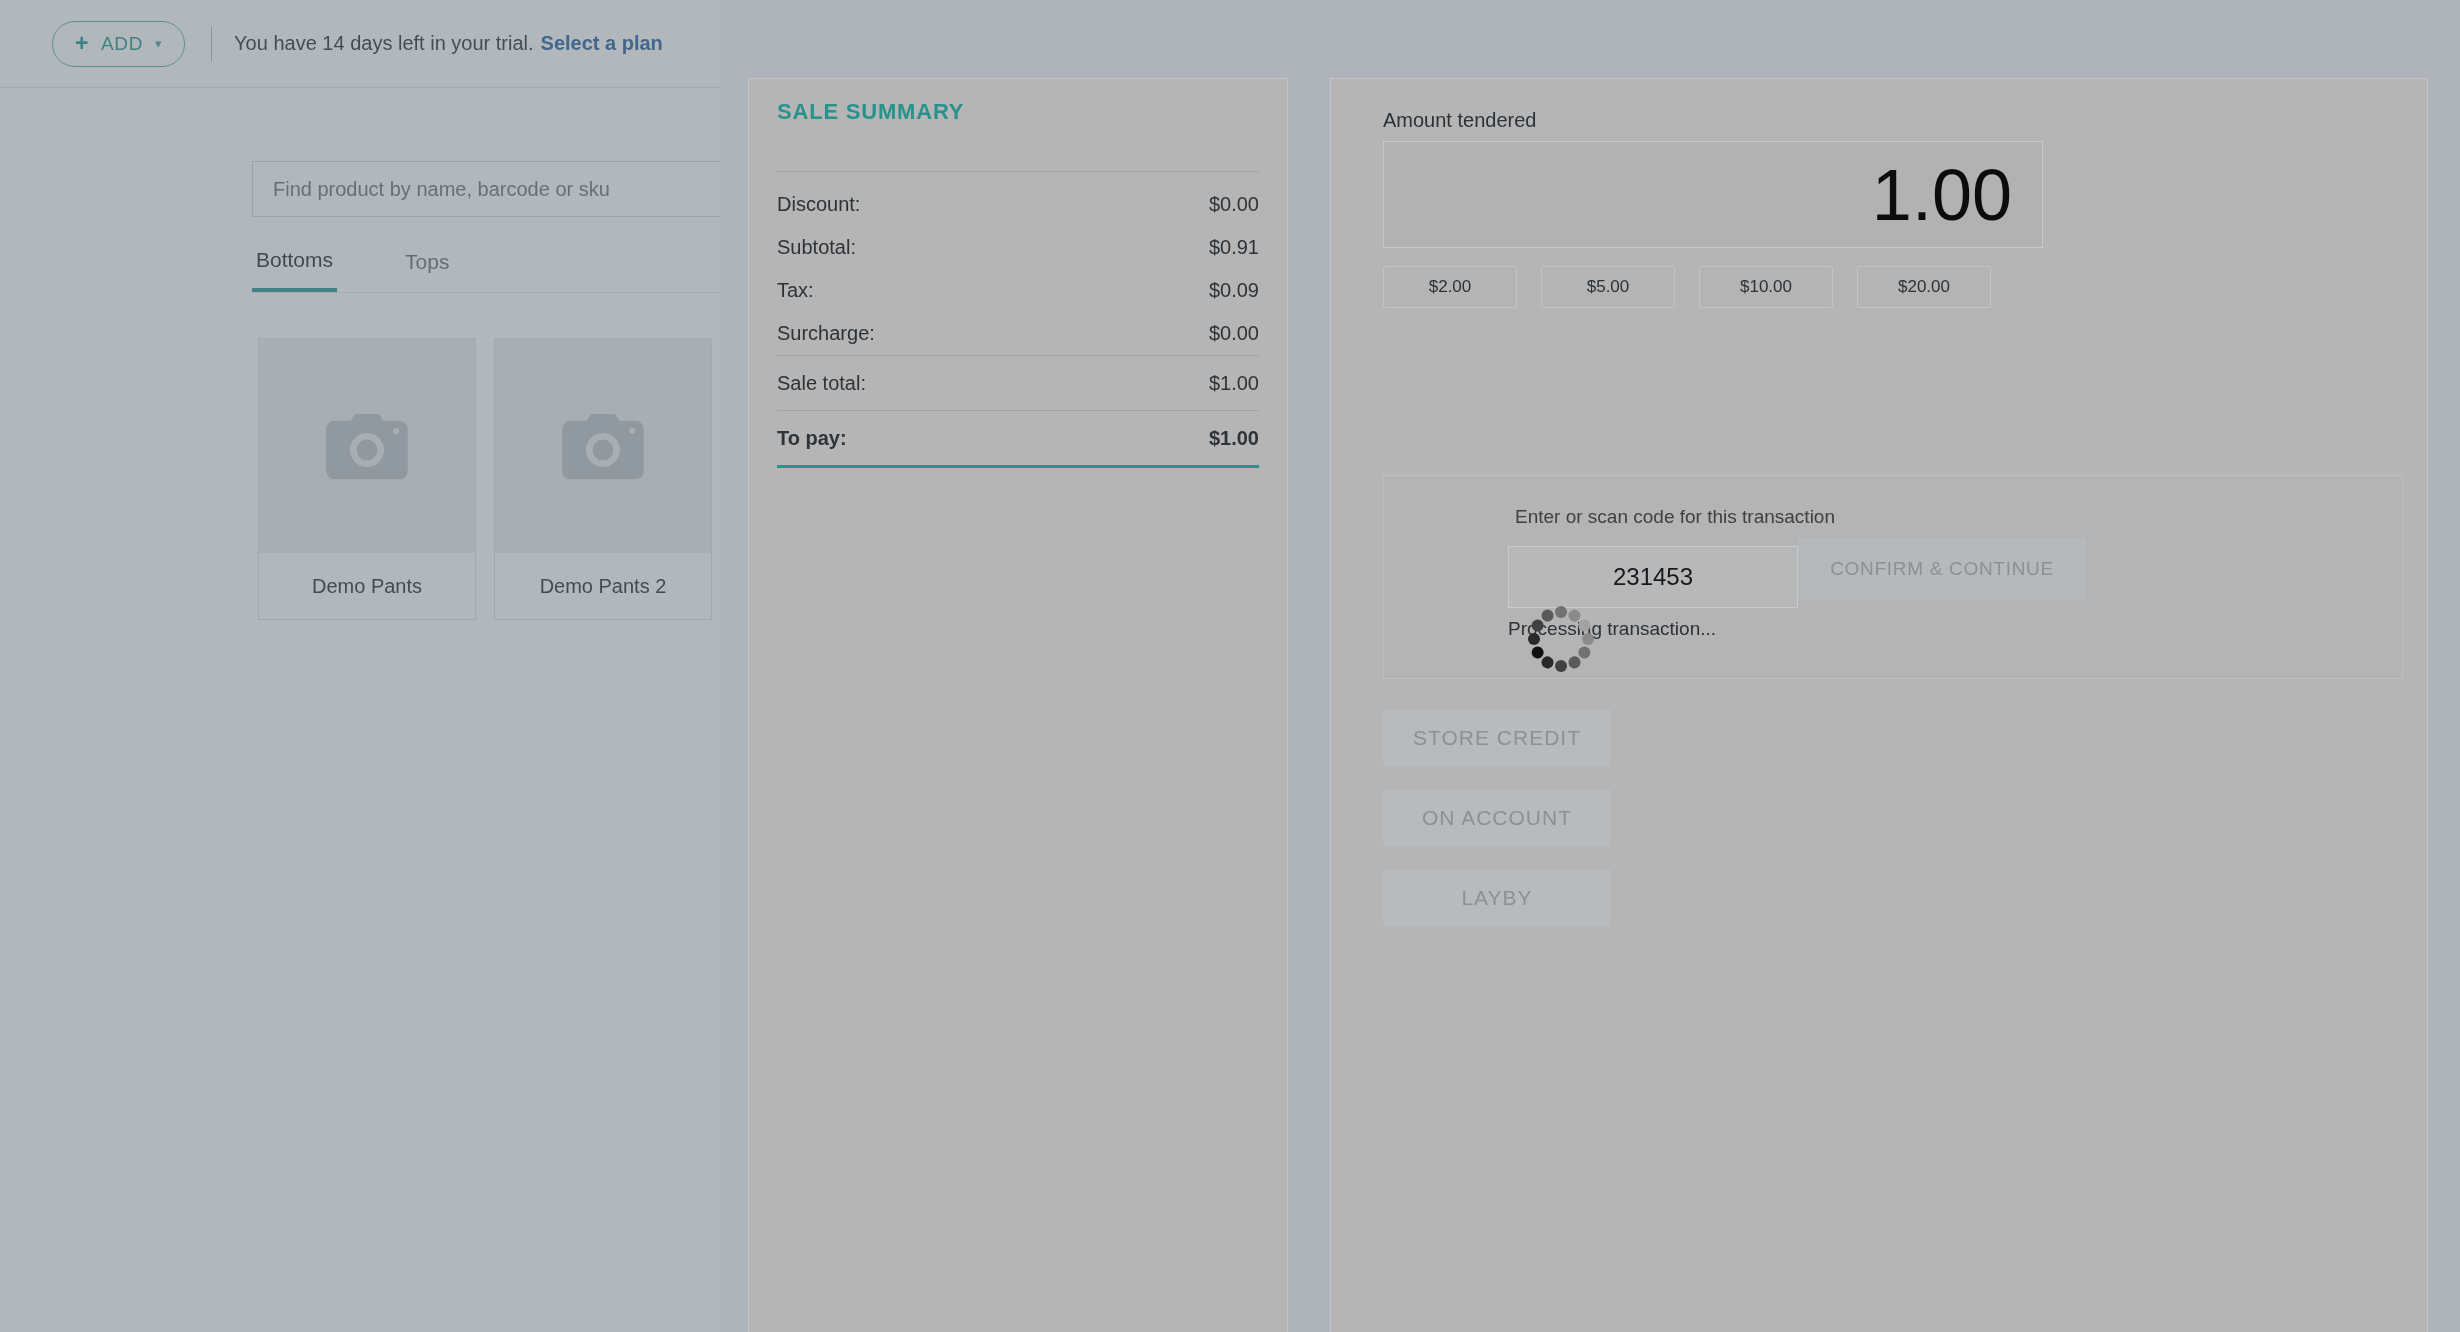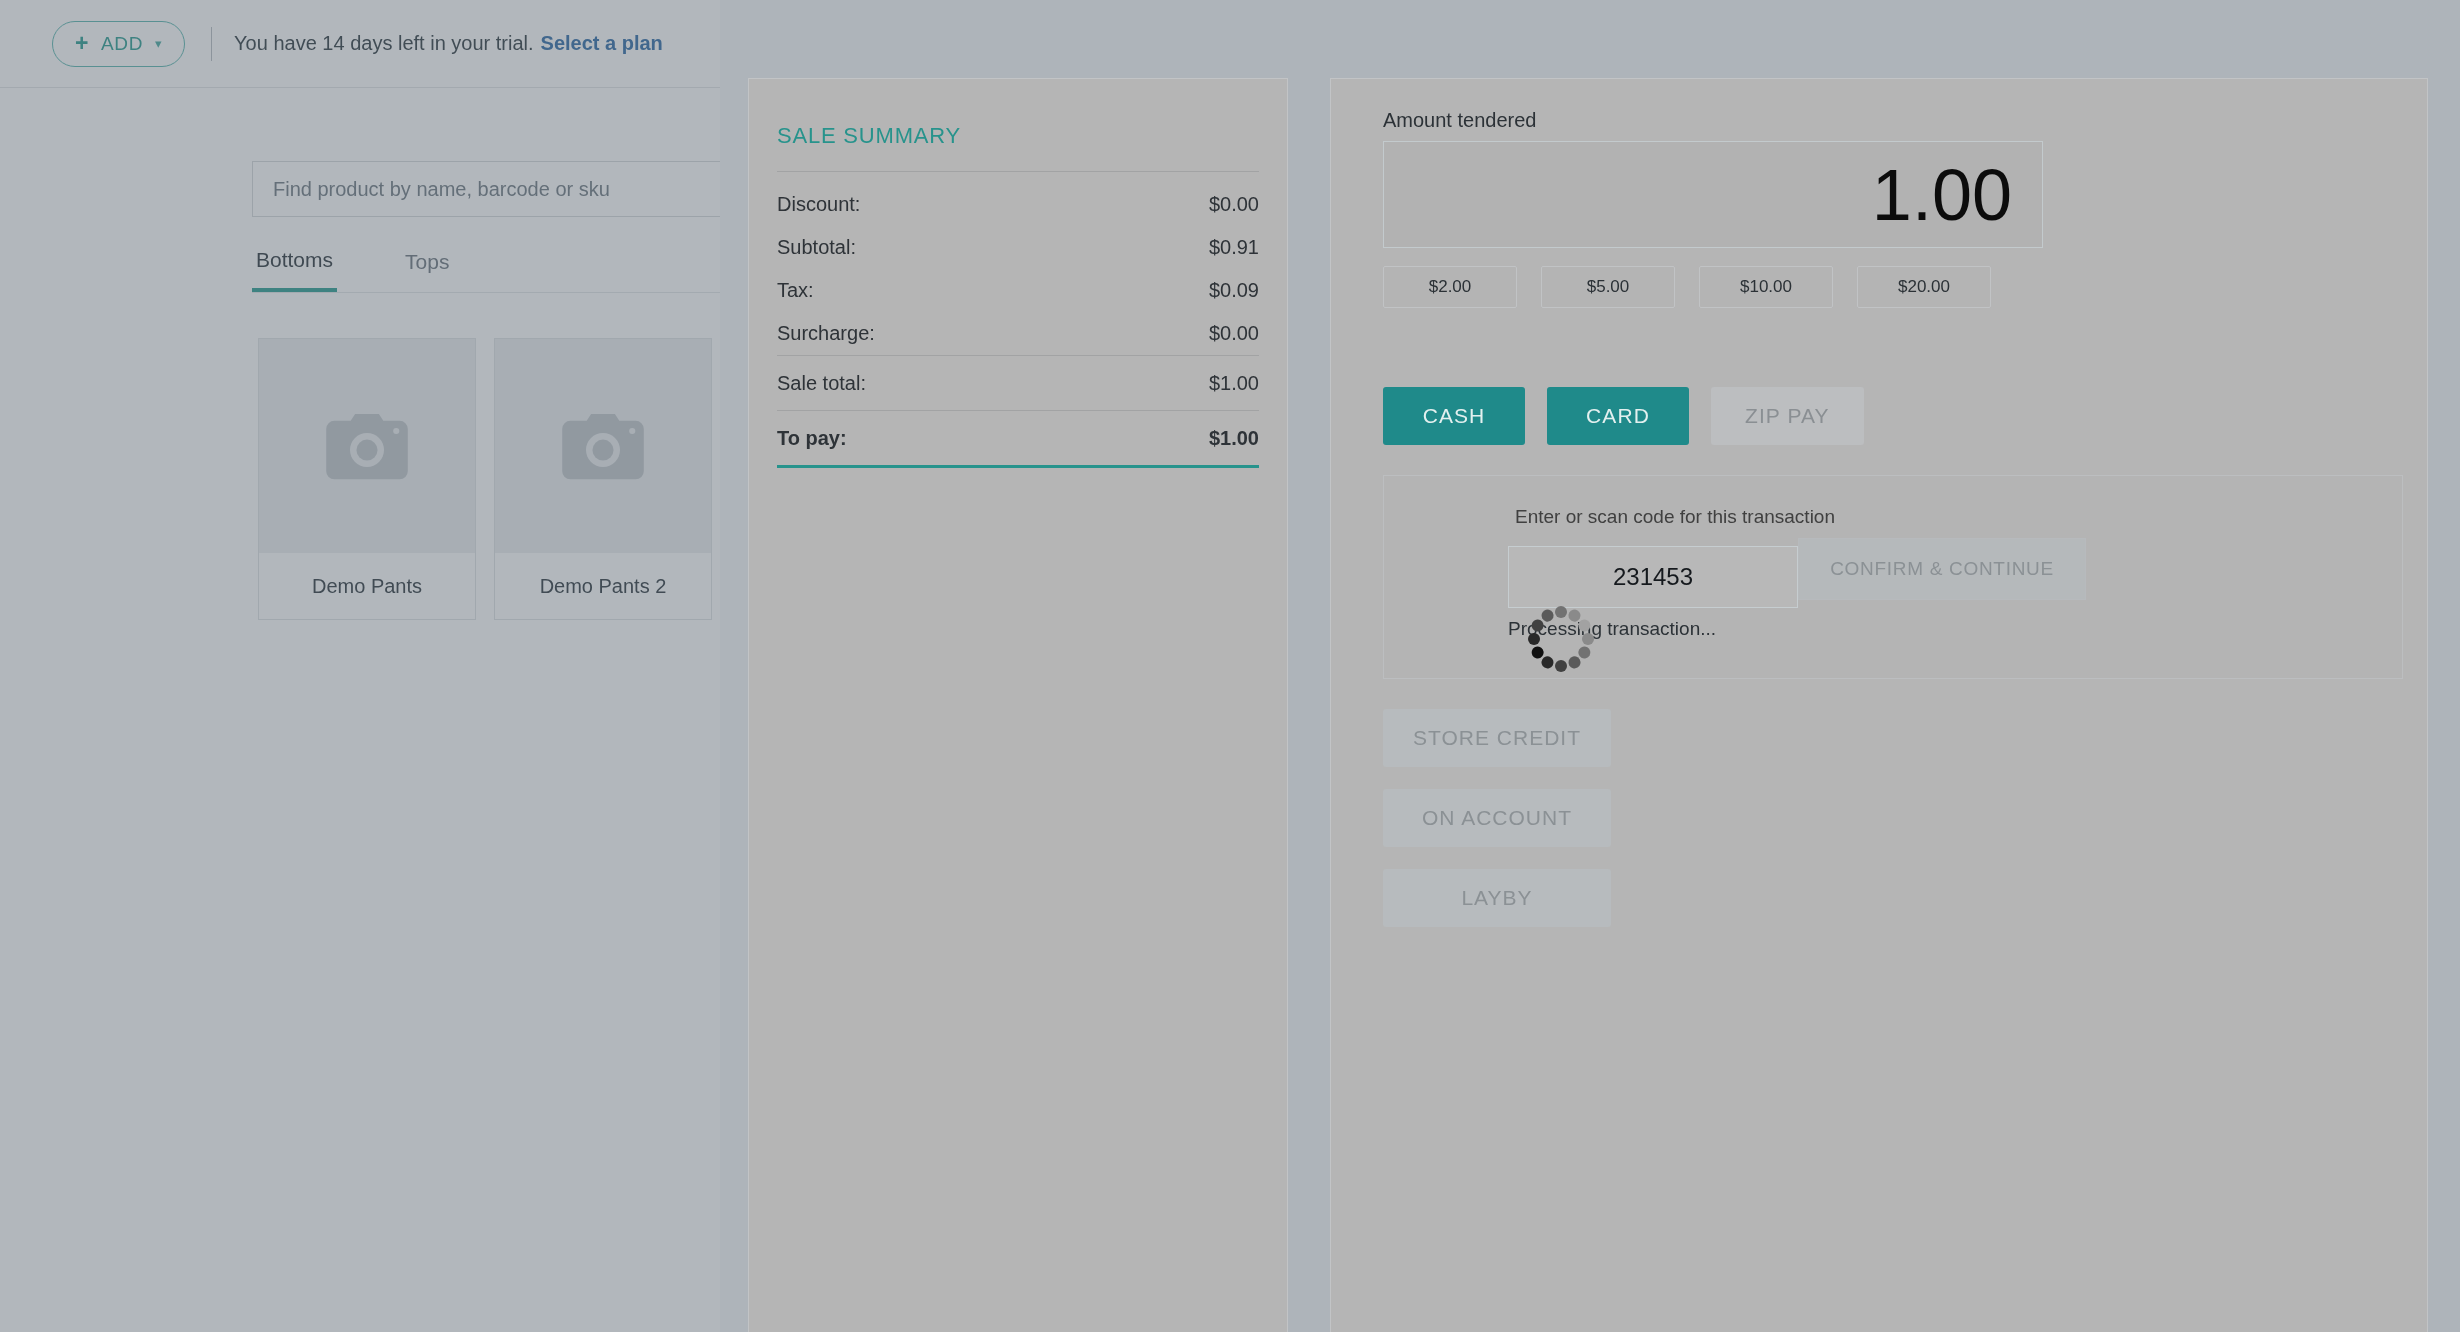--- a/index.html
+++ b/index.html
@@ -150,23 +150,23 @@
   }
   #payment-panel {
     left: 610px; top: 78px;
     width: 1098px;
     height: 1290px;
   }
 
   
   .summary-title {
     position: absolute;
-    left: 28px; top: 44px;
+    left: 28px; top: 20px;
     font-size: 22px;
-    font-weight: 400;
+    font-weight: 700;
     letter-spacing: 0.8px;
     color: #27938c;
   }
   .summary-body {
     position: absolute;
     left: 28px; right: 28px; top: 92px;
   }
   .hr { height: 1px; background: #a2a3a4; }
   .hr-teal { height: 3px; background: #27938c; }
   .sum-row {
@@ -421,25 +421,20 @@
 
     <div id="amount-display">1.00</div>
 
     <div id="quick-amounts">
       <button class="quick-btn">$2.00</button>
       <button class="quick-btn">$5.00</button>
       <button class="quick-btn">$10.00</button>
       <button class="quick-btn">$20.00</button>
     </div>
 
-    <div id="method-buttons">
-      <button class="method-btn primary">CASH</button>
-      <button class="method-btn primary">CARD</button>
-      <button class="method-btn disabled">ZIP PAY</button>
-    </div>
 
     <div id="transaction-box">
       <div id="txn-label">Enter or scan code for this transaction</div>
       <input id="txn-input" type="text" value="231453" style="">
       <button id="txn-confirm">CONFIRM &amp; CONTINUE</button>
       <div id="txn-status">Processing transaction...</div>
       <div id="spinner">
           <i style="transform: rotate(0deg); background: rgb(114, 114, 114);"></i>
           <i style="transform: rotate(30deg); background: rgb(138, 138, 138);"></i>
           <i style="transform: rotate(60deg); background: rgb(162, 162, 162);"></i>

